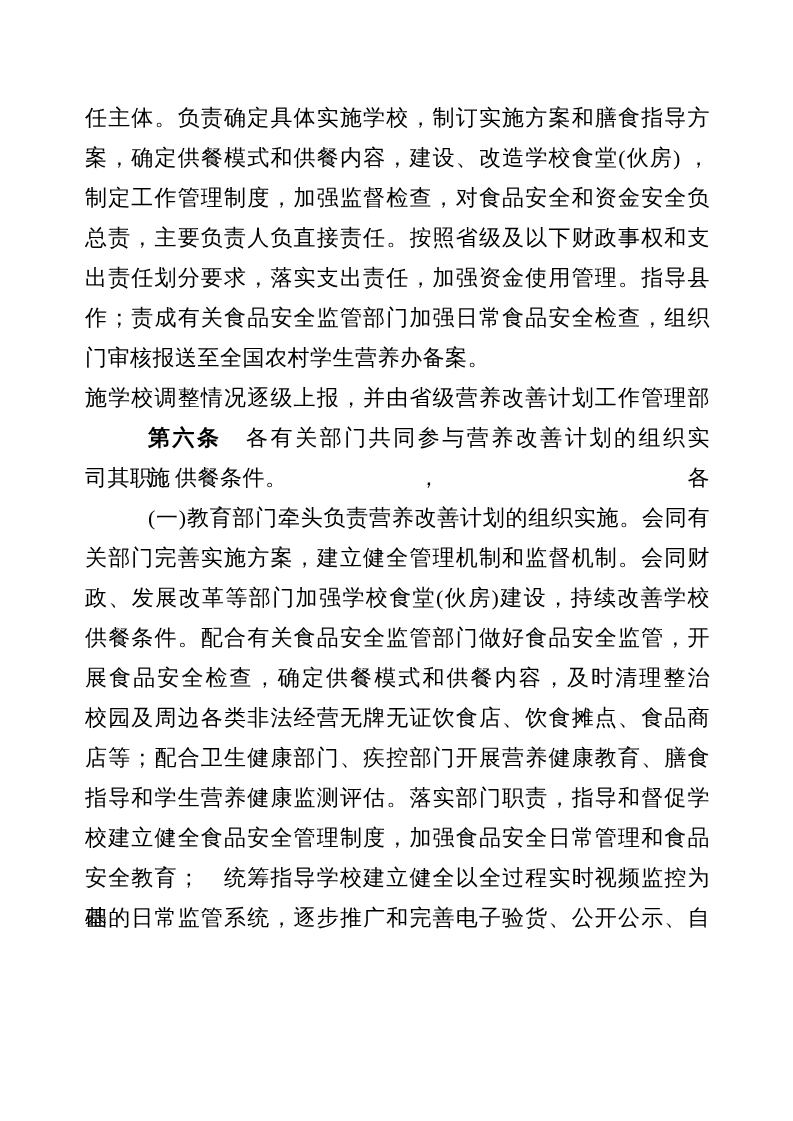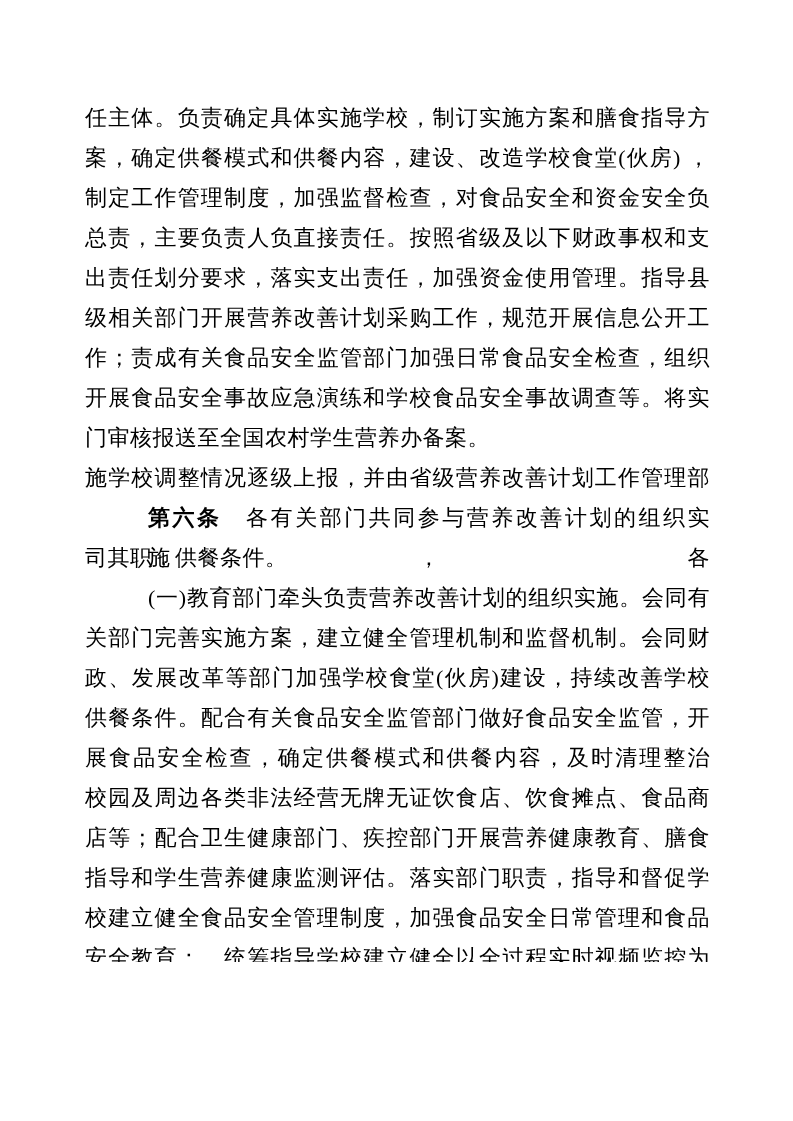--- a/index.html
+++ b/index.html
@@ -55,23 +55,21 @@
 </head>
 <body>
 
 <div class="page">
   <div class="text-block">
       <div class="line justify">任主体。负责确定具体实施学校，制订实施方案和膳食指导方</div>
       <div class="line justify">案，确定供餐模式和供餐内容，建设、改造学校食堂(伙房) ，</div>
       <div class="line justify">制定工作管理制度，加强监督检查，对食品安全和资金安全负</div>
       <div class="line justify">总责，主要负责人负直接责任。按照省级及以下财政事权和支</div>
       <div class="line justify">出责任划分要求，落实支出责任，加强资金使用管理。指导县</div>
-      <div class="line justify">级相关部门开展营养改善计划采购工作，规范开展信息公开工</div>
       <div class="line justify">作；责成有关食品安全监管部门加强日常食品安全检查，组织</div>
-      <div class="line justify">开展食品安全事故应急演练和学校食品安全事故调查等。将实</div>
       <div class="line">门审核报送至全国农村学生营养办备案。</div>
       <div class="line justify">施学校调整情况逐级上报，并由省级营养改善计划工作管理部</div>
       <div class="line justify indent"><span class="bold">第六条</span>　各有关部门共同参与营养改善计划的组织实施，各</div>
       <div class="line">司其职，供餐条件。</div>
       <div class="line justify indent">(一)教育部门牵头负责营养改善计划的组织实施。会同有</div>
       <div class="line justify">关部门完善实施方案，建立健全管理机制和监督机制。会同财</div>
       <div class="line justify">政、发展改革等部门加强学校食堂(伙房)建设，持续改善学校</div>
       <div class="line justify">供餐条件。配合有关食品安全监管部门做好食品安全监管，开</div>
       <div class="line justify">展食品安全检查，确定供餐模式和供餐内容，及时清理整治</div>
       <div class="line justify">校园及周边各类非法经营无牌无证饮食店、饮食摊点、食品商</div>

